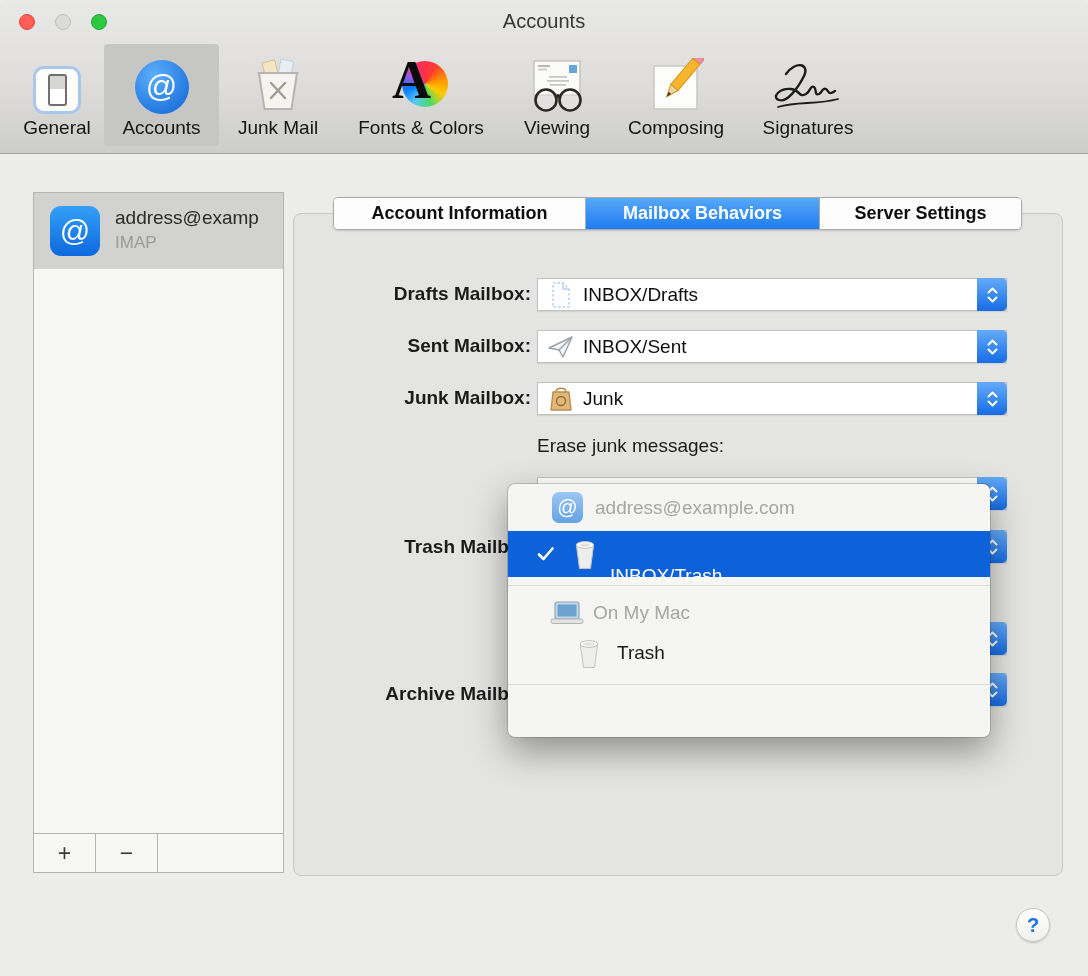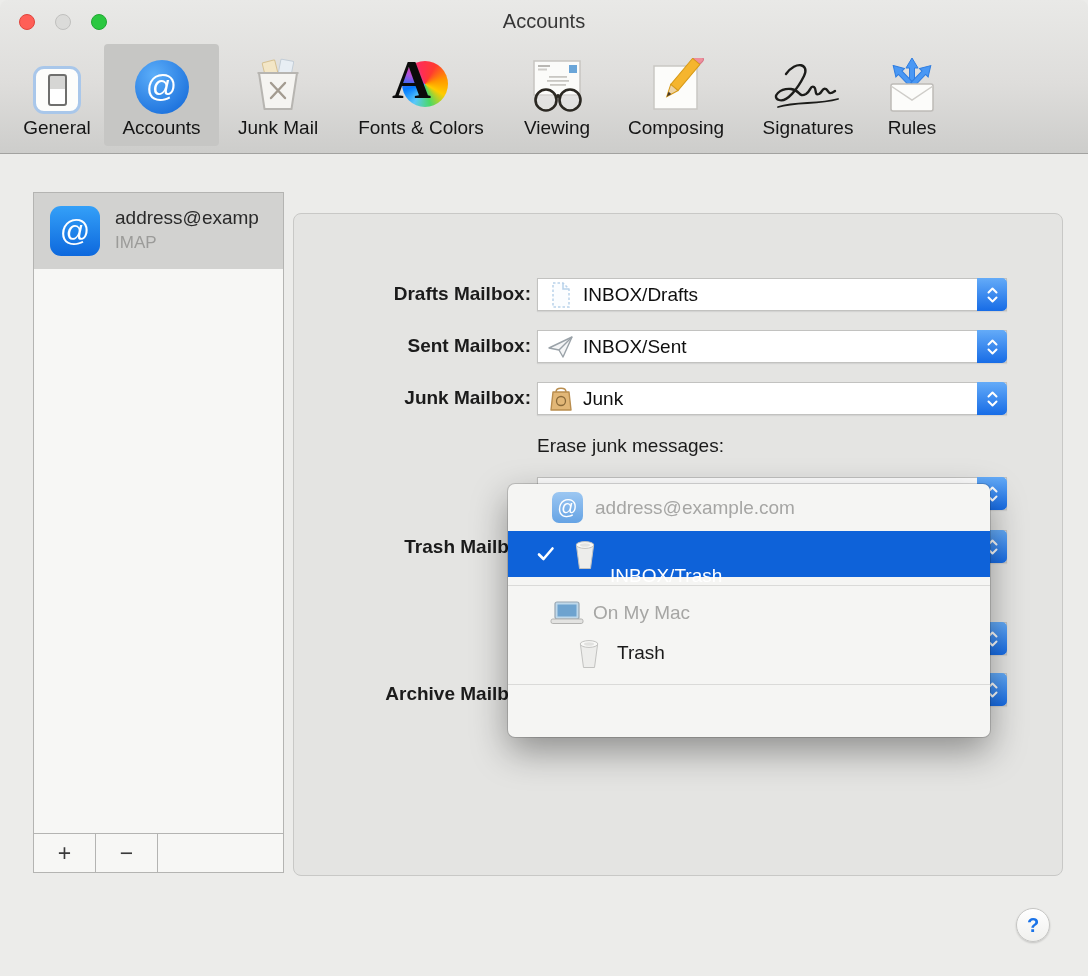--- a/index.html
+++ b/index.html
@@ -180,51 +180,42 @@
     <div class="tb-item" style="left:752px;width:112px;">
       <div class="tb-icon">
         <svg width="104" height="56" viewBox="0 0 104 56">
           <path d="M30 16 C40 2 54 6 48 18 C42 30 31 45 23 42 C15 39 24 30 35 31 C45 32 42 40 50 36 C55 33 54 27 58 29 C61 31 58 38 63 36 C67 34 66 29 70 31 C73 33 72 38 79 33" fill="none" stroke="#1c1c1a" stroke-width="2.4" stroke-linecap="round"></path>
           <path d="M22 49 C42 43 60 47 82 41" fill="none" stroke="#1c1c1a" stroke-width="1.8" stroke-linecap="round"></path>
         </svg>
       </div>
       <div class="tb-label">Signatures</div>
     </div>
 
-    <div class="tb-item" style="left:876px;width:72px;">
-      <div class="tb-icon">
-        <svg width="64" height="58" viewBox="0 0 64 58">
-          <g fill="#4a98f4" stroke="#2f7de0">
-            <path d="M32 2 L38 12 H34.5 V28 H29.5 V12 H26 Z"></path>
-            <path d="M32 2 L38 12 H34.5 V28 H29.5 V12 H26 Z" transform="rotate(-44 32 29)"></path>
-            <path d="M32 2 L38 12 H34.5 V28 H29.5 V12 H26 Z" transform="rotate(44 32 29)"></path>
-          </g>
-          <rect x="11" y="28" width="42" height="27" rx="2" fill="#fcfcfa" stroke="#bdbbb7" stroke-width="1.5"></rect>
-          <path d="M11 30 L32 44 L53 30" fill="none" stroke="#cfcdc9" stroke-width="1.5"></path>
-        </svg>
-      </div>
-      <div class="tb-label">Rules</div>
-    </div>
   </div>
 
   <div class="sidebar">
     <div class="account-row">
       <div class="account-badge">@</div>
       <div class="account-name">address@examp</div>
       <div class="account-proto">IMAP</div>
     </div>
     <div class="sidebar-bottom">
       <div class="sb-btn">+</div>
       <div class="sb-btn">−</div>
       <div class="sb-fill"></div>
     </div>
   </div>
 
   <div class="panel"></div>
 
+  <div class="tabs">
+    <div class="tab" style="width:252px;">Account Information</div>
+    <div class="tab selected" style="width:234px;">Mailbox Behaviors</div>
+    <div class="tab" style="width:201px;">Server Settings</div>
+  </div>
 
   <div class="flabel" style="top:283px;">Drafts Mailbox:</div>
   <div class="flabel" style="top:335px;">Sent Mailbox:</div>
   <div class="flabel" style="top:387px;">Junk Mailbox:</div>
   <div class="flabel-left" style="top:435px;">Erase junk messages:</div>
   <div class="flabel" style="top:536px;">Trash Mailbox</div>
   <div class="flabel" style="top:683px;">Archive Mailbox</div>
 
   <div class="popup" style="top:278px;">
     <span class="picon">

